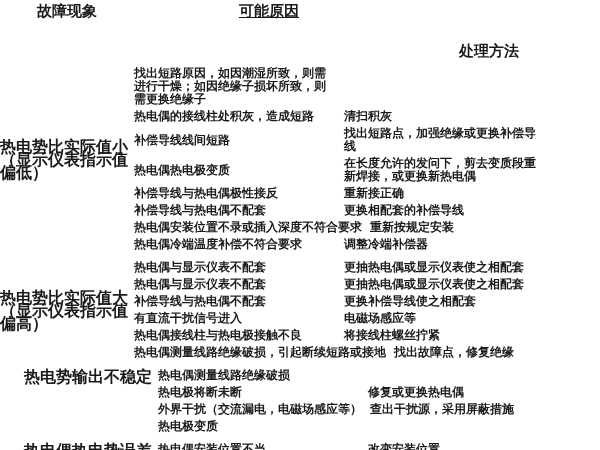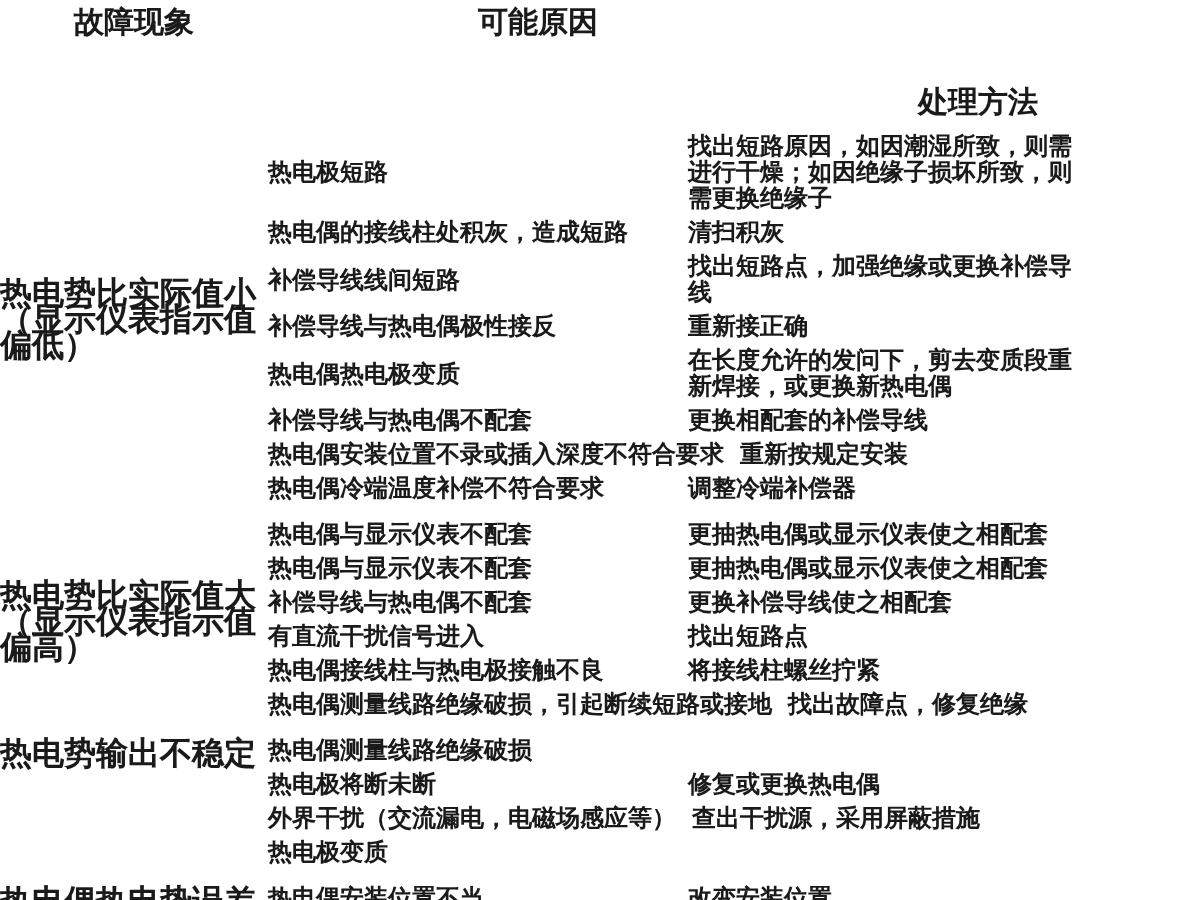--- a/index.html
+++ b/index.html
@@ -20,30 +20,30 @@
   
   .header-row {
     display: flex;
     font-size: 15px;
     font-weight: 700;
     line-height: 17px;
     margin-bottom: 7px;
   }
   .h { text-align: center; white-space: nowrap; }
   .h-fault { width: 134px; }
-  .h-cause { width: 210px; position: relative; left: 30px; }
+  .h-cause { width: 210px; position: relative; left: 30px; text-decoration: underline; }
   .h-treatment { width: 216px; position: relative; left: 37px; margin-top: 40px; }
 
   
   .group {
     display: flex;
     margin-bottom: 10px;
   }
   .group.align-center .fault-cell { align-items: center; }
-  .group.align-top .fault-cell { align-items: flex-start; padding-top: 1px; }
+  .group.align-top .fault-cell { align-items: flex-start; padding-top: 1px; padding-left: 24px; }
   .fault-cell {
     width: 134px;
     flex: 0 0 134px;
     display: flex;
     font-size: 16px;
     font-weight: 700;
     line-height: 13px;
   }
   .rows { flex: 1 1 auto; }
 
@@ -77,38 +77,37 @@
     <div class="h h-fault">故障现象</div>
     <div class="h h-cause">可能原因</div>
     <div class="h h-treatment">处理方法</div>
   </div>
 
   <div id="groups">
       <div class="group align-center">
     <div class="fault-cell">热电势比实际值小（显示仪表指示值偏低）</div>
     <div class="rows">
           <div class="row">
-    <div class="cause">热电极短路</div>
     <div class="treatment">找出短路原因，如因潮湿所致，则需进行干燥；如因绝缘子损坏所致，则需更换绝缘子</div>
   </div>
           <div class="row">
     <div class="cause">热电偶的接线柱处积灰，造成短路</div>
     <div class="treatment">清扫积灰</div>
   </div>
           <div class="row">
     <div class="cause">补偿导线线间短路</div>
     <div class="treatment">找出短路点，加强绝缘或更换补偿导线</div>
   </div>
           <div class="row">
+    <div class="cause">热电偶热电极变质</div>
+    <div class="treatment">在长度允许的发问下，剪去变质段重新焊接，或更换新热电偶</div>
+  </div>
+          <div class="row">
     <div class="cause">补偿导线与热电偶极性接反</div>
     <div class="treatment">重新接正确</div>
-  </div>
-          <div class="row">
-    <div class="cause">热电偶热电极变质</div>
-    <div class="treatment">在长度允许的发问下，剪去变质段重新焊接，或更换新热电偶</div>
   </div>
           <div class="row">
     <div class="cause">补偿导线与热电偶不配套</div>
     <div class="treatment">更换相配套的补偿导线</div>
   </div>
           <div class="row">
     <div class="cause">热电偶安装位置不录或插入深度不符合要求</div>
     <div class="treatment">重新按规定安装</div>
   </div>
           <div class="row">
@@ -127,21 +126,21 @@
           <div class="row">
     <div class="cause">热电偶与显示仪表不配套</div>
     <div class="treatment">更抽热电偶或显示仪表使之相配套</div>
   </div>
           <div class="row">
     <div class="cause">补偿导线与热电偶不配套</div>
     <div class="treatment">更换补偿导线使之相配套</div>
   </div>
           <div class="row">
     <div class="cause">有直流干扰信号进入</div>
-    <div class="treatment">找出短路点</div>
+    <div class="treatment">电磁场感应等</div>
   </div>
           <div class="row">
     <div class="cause">热电偶接线柱与热电极接触不良</div>
     <div class="treatment">将接线柱螺丝拧紧</div>
   </div>
           <div class="row">
     <div class="cause">热电偶测量线路绝缘破损，引起断续短路或接地</div>
     <div class="treatment">找出故障点，修复绝缘</div>
   </div>
         </div>

